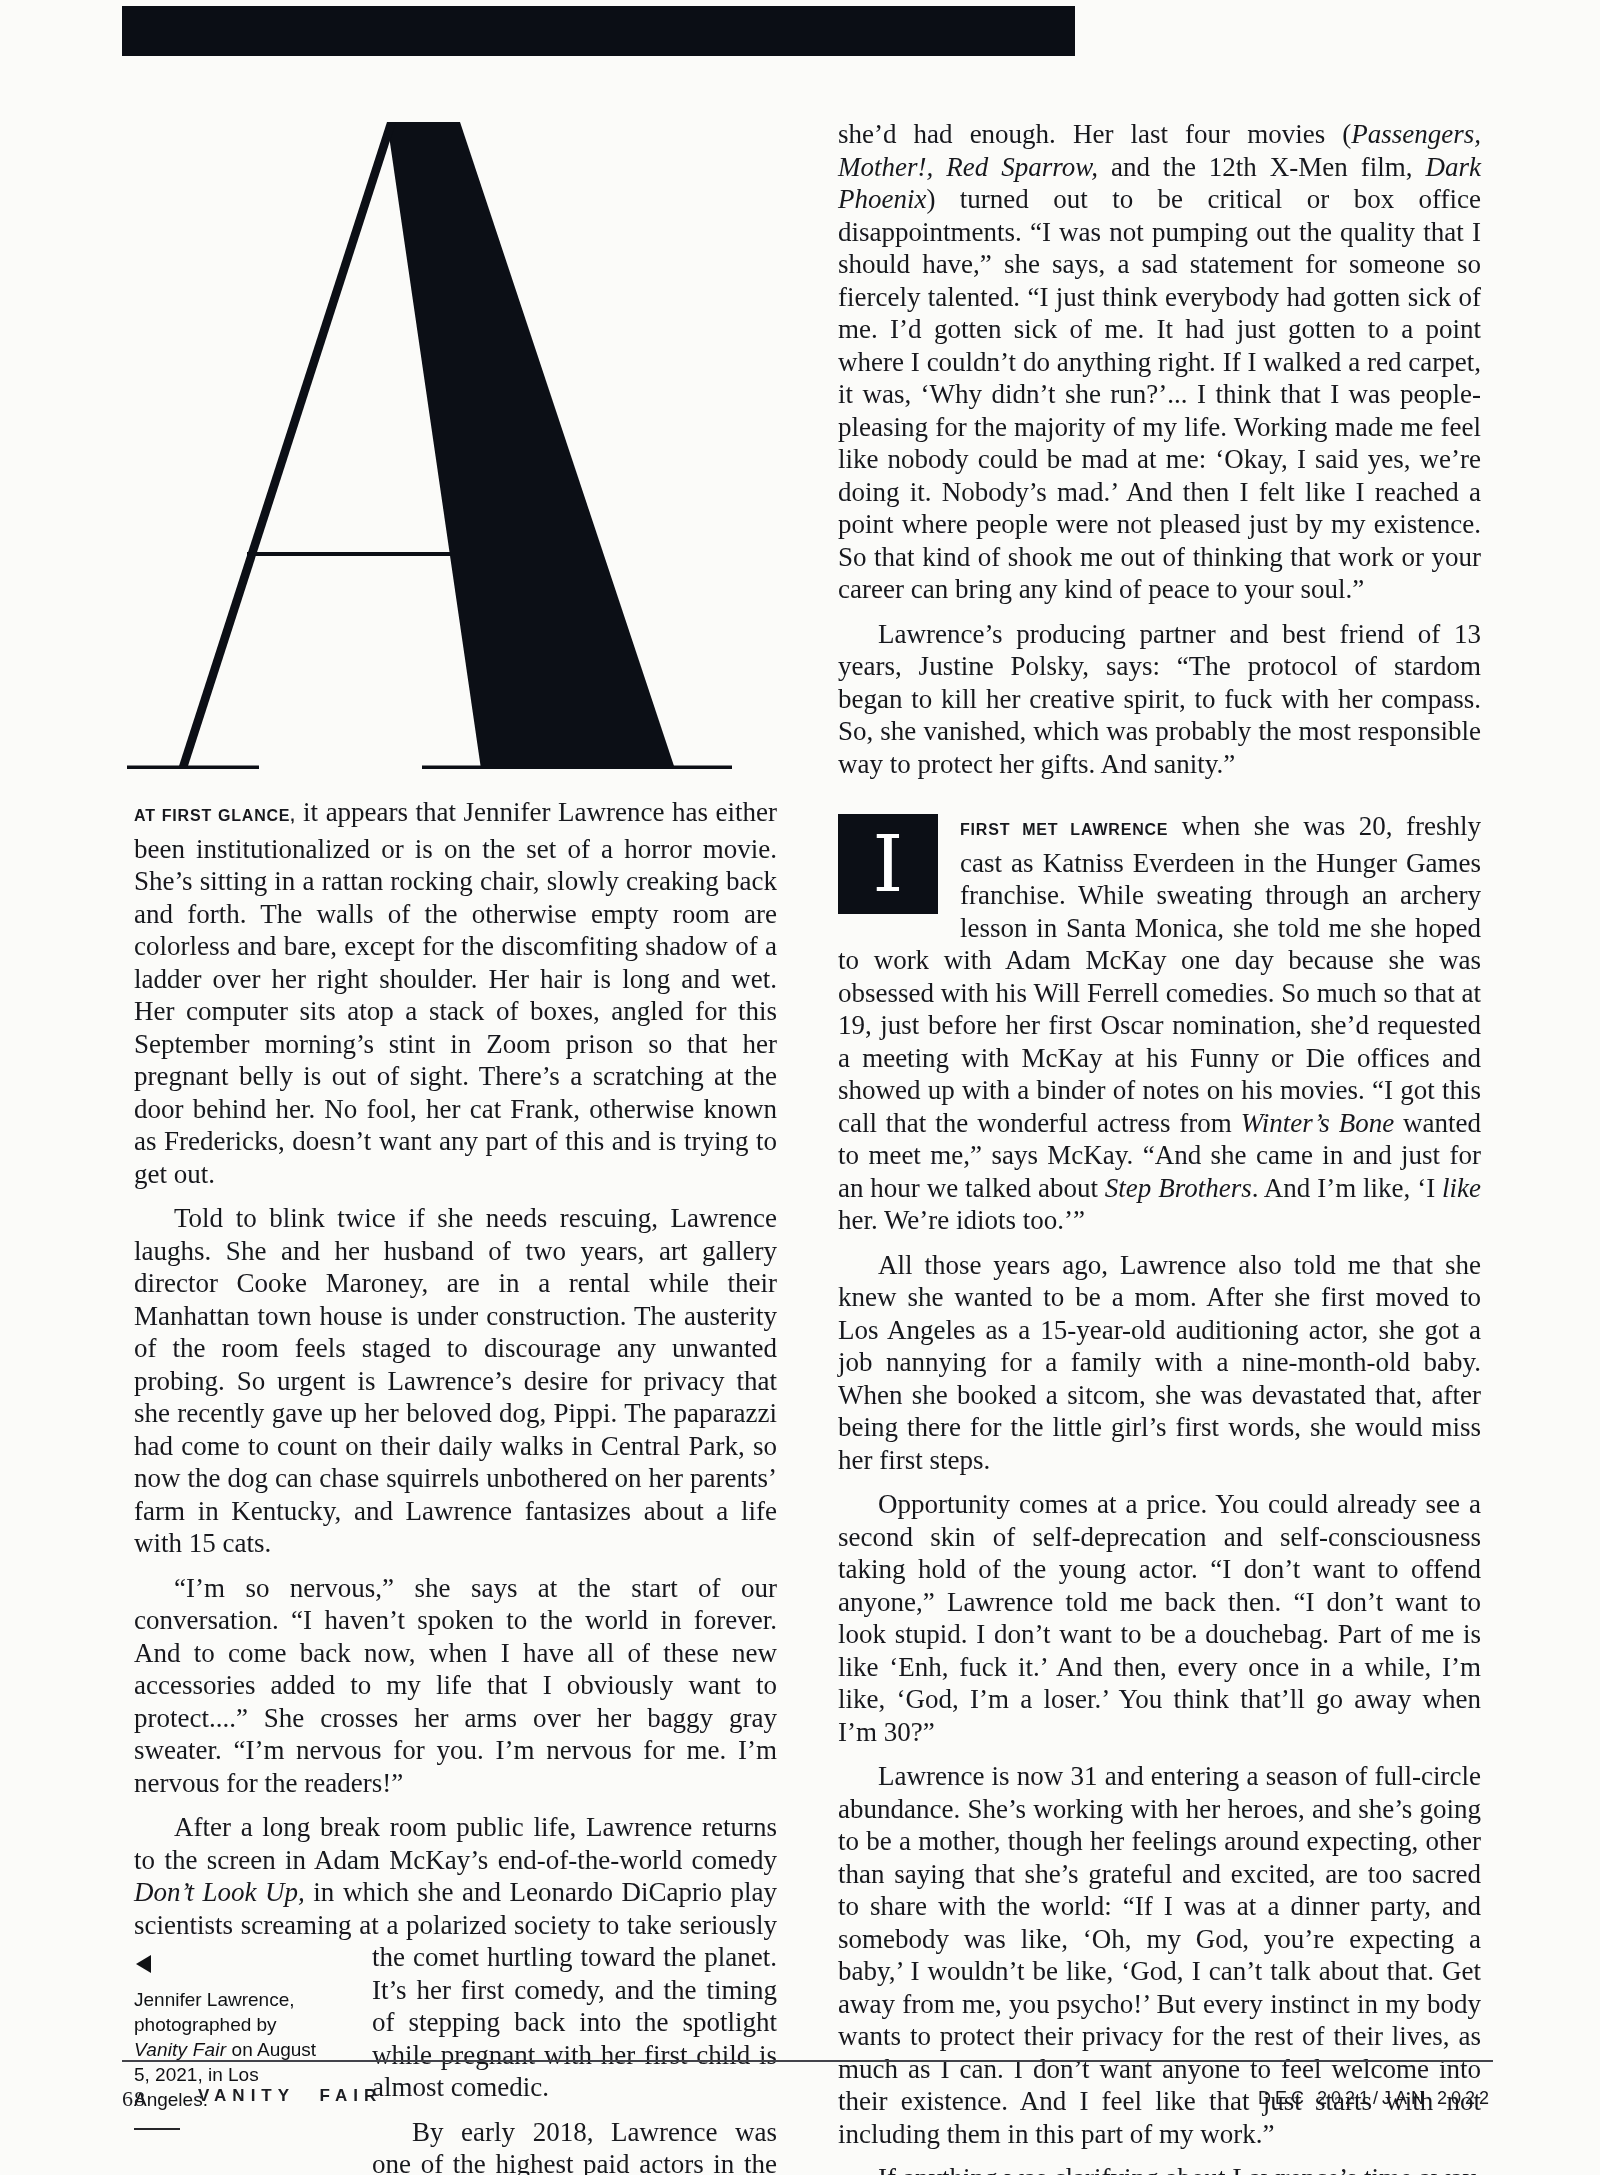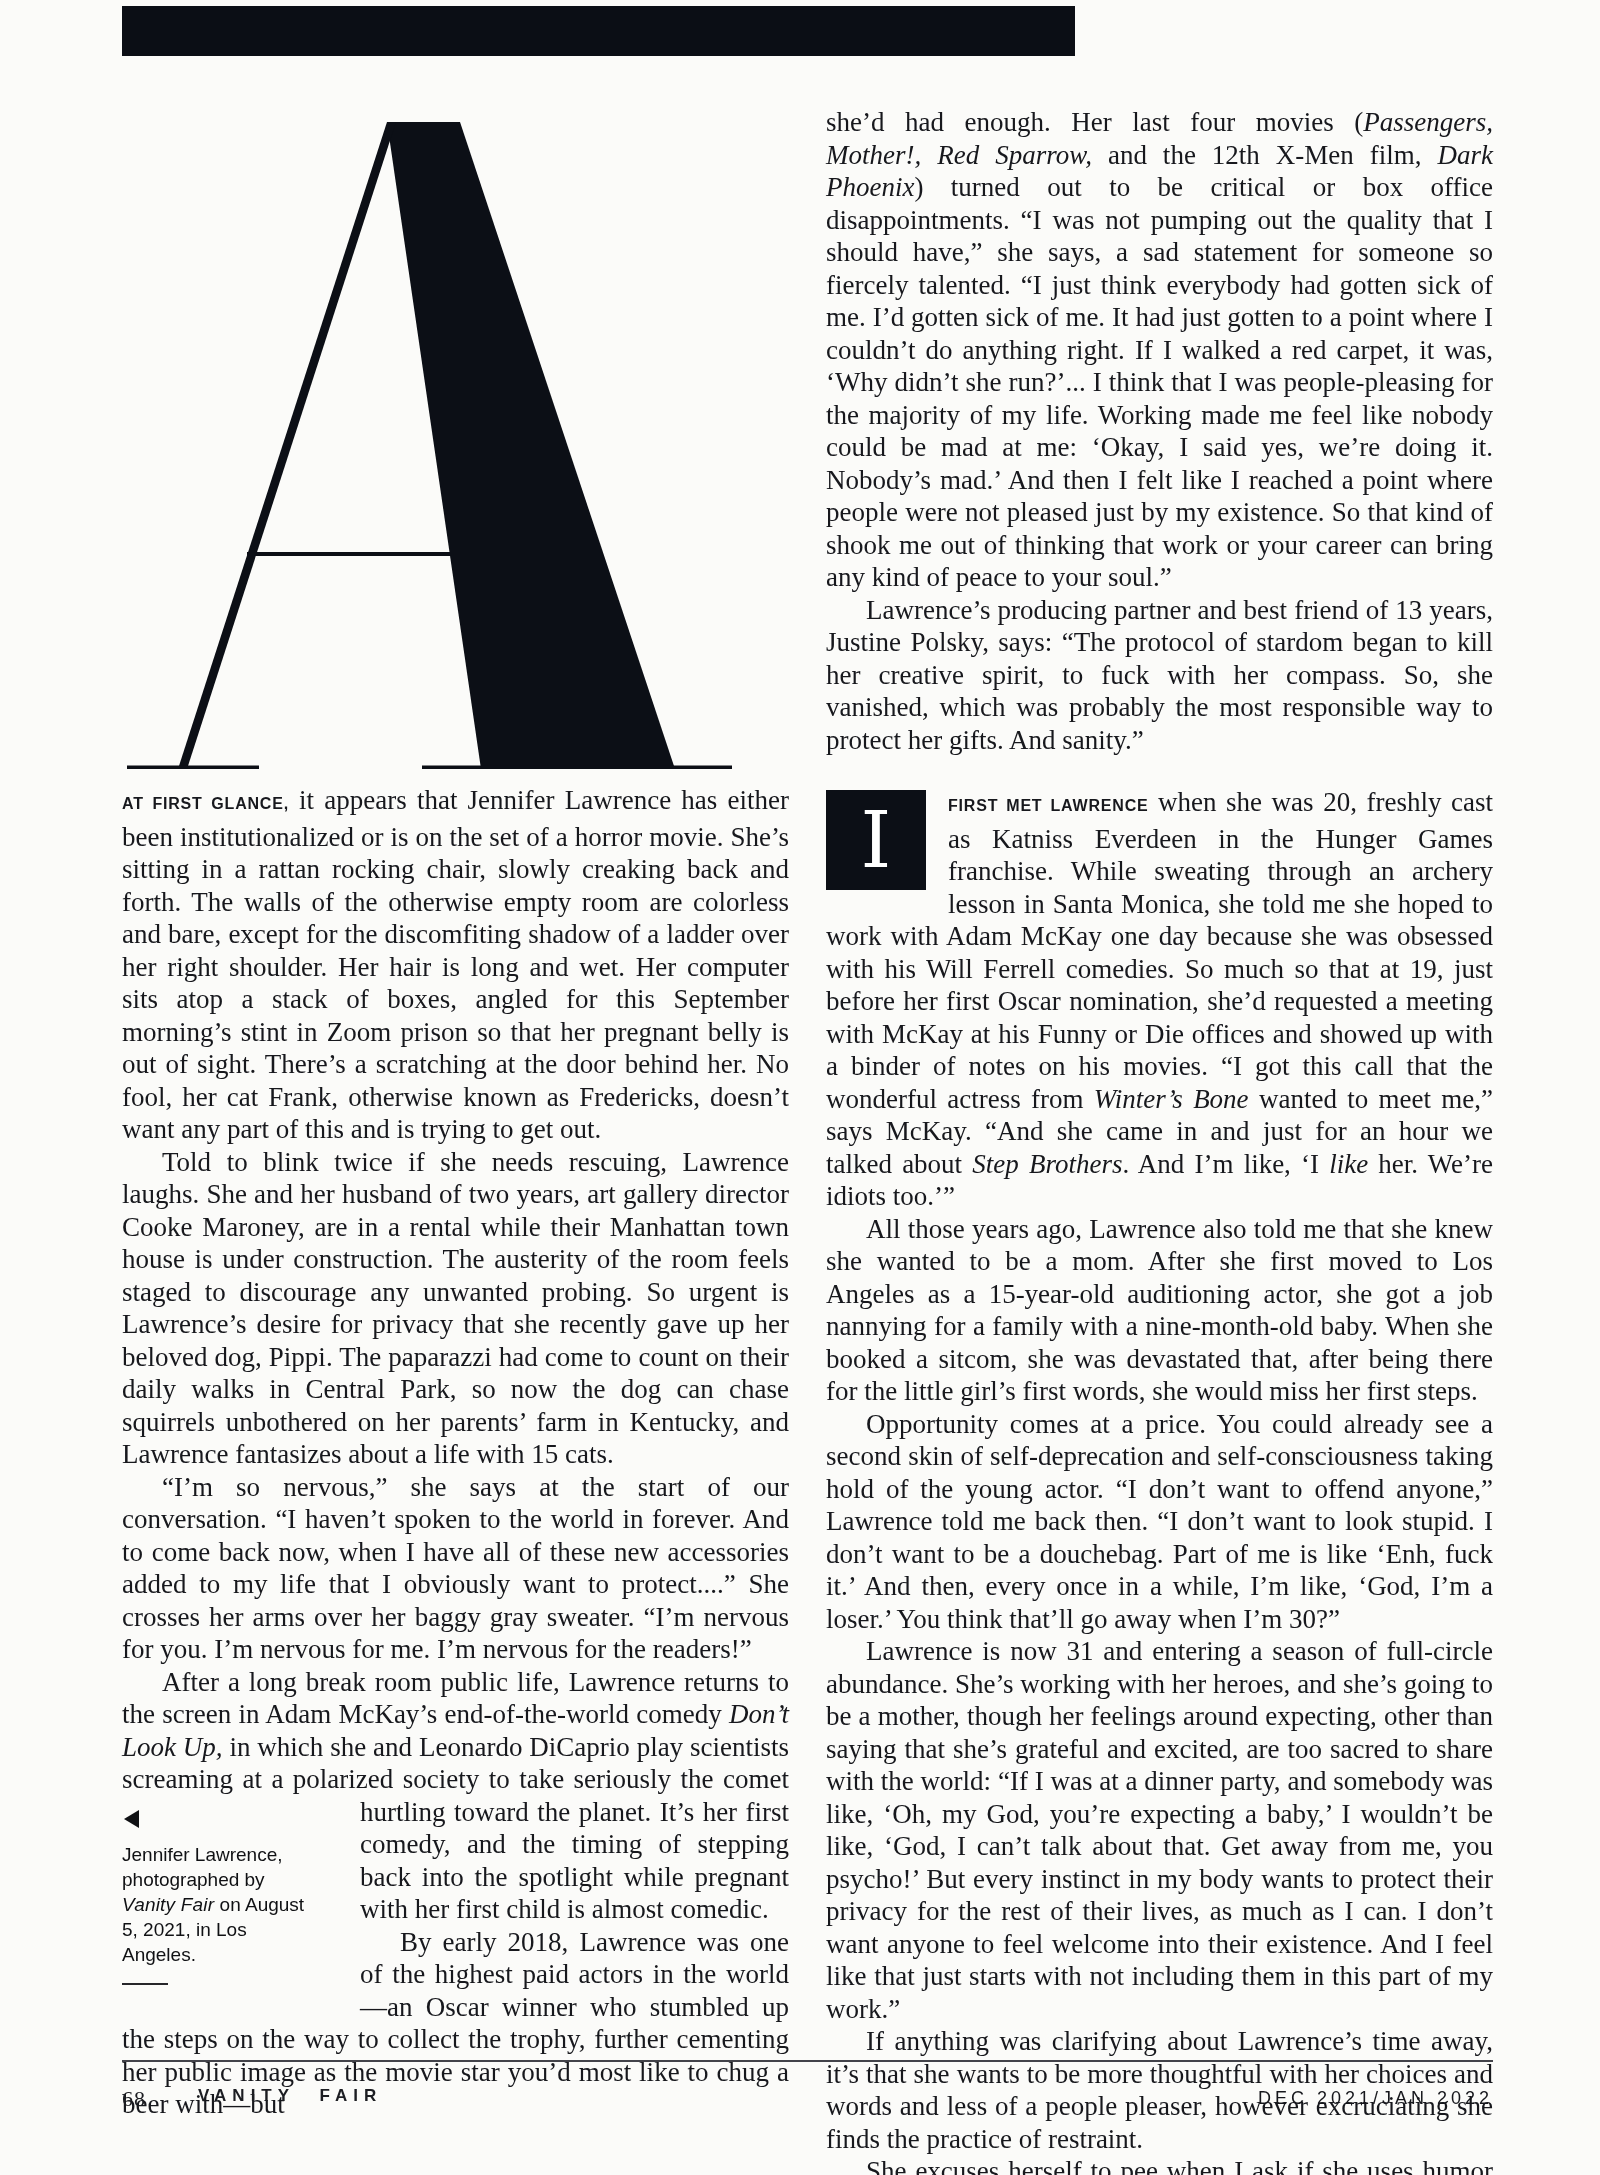--- a/index.html
+++ b/index.html
@@ -6,21 +6,21 @@
   body{
     width:1600px;height:2175px;position:relative;overflow:hidden;
     background:#fbfbf9;color:#17181d;
     font-family:"Liberation Serif",serif;
   }
   .topbar{position:absolute;left:122px;top:6px;width:953px;height:50px;background:#0b0e15;}
   .bigA{position:absolute;left:127px;top:120px;width:605px;height:651px;}
   .col{position:absolute;width:667px;}
   .col-left{left:122px;top:784px;}
   .col-right{left:826px;top:106px;}
-  p{margin:0;font-size:27px;line-height:32.5px;text-align:justify;}
+  p{margin:12px;font-size:27px;line-height:32.5px;text-align:justify;}
   p.indent{text-indent:40px;}
   .lead{
     font-family:"Liberation Sans",sans-serif;font-weight:700;
     font-size:16px;letter-spacing:0.8px;
   }
   .section{margin-top:30px;}
   .dropI{
     float:left;width:100px;height:100px;background:#0c0f16;color:#ffffff;
     display:flex;align-items:center;justify-content:center;
     font-family:"DejaVu Serif","Liberation Serif",serif;font-size:78px;line-height:1;

